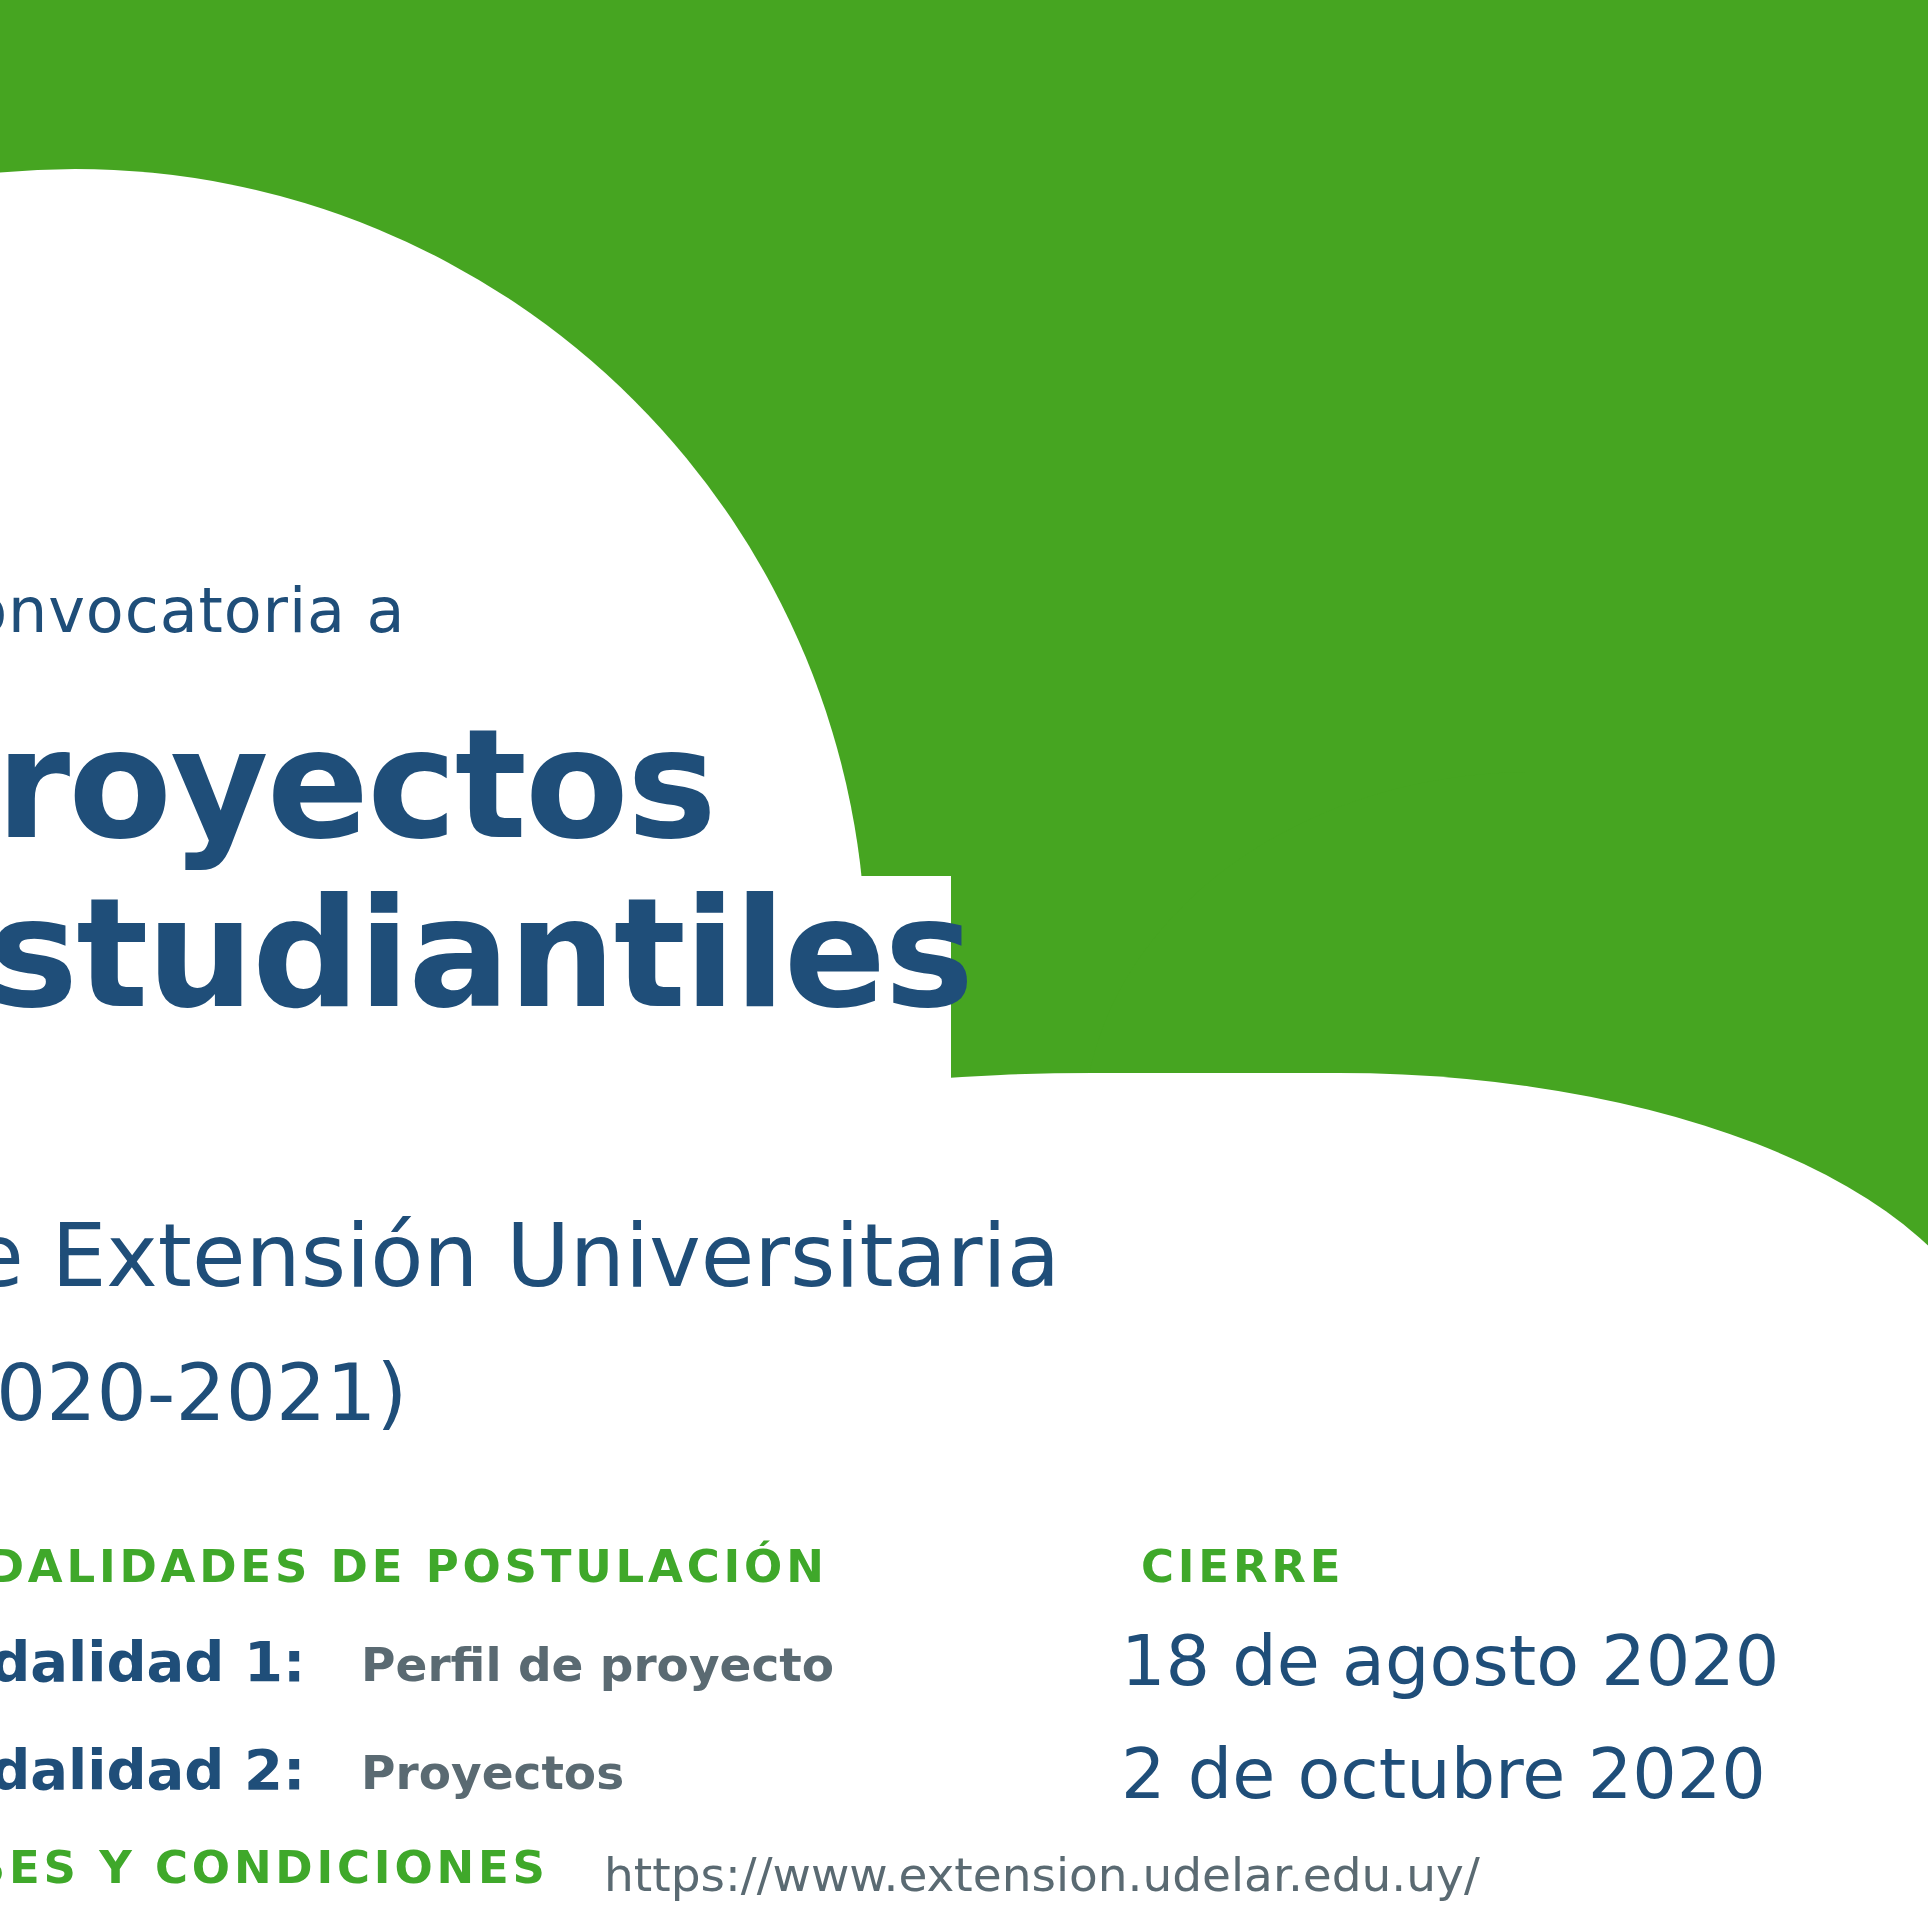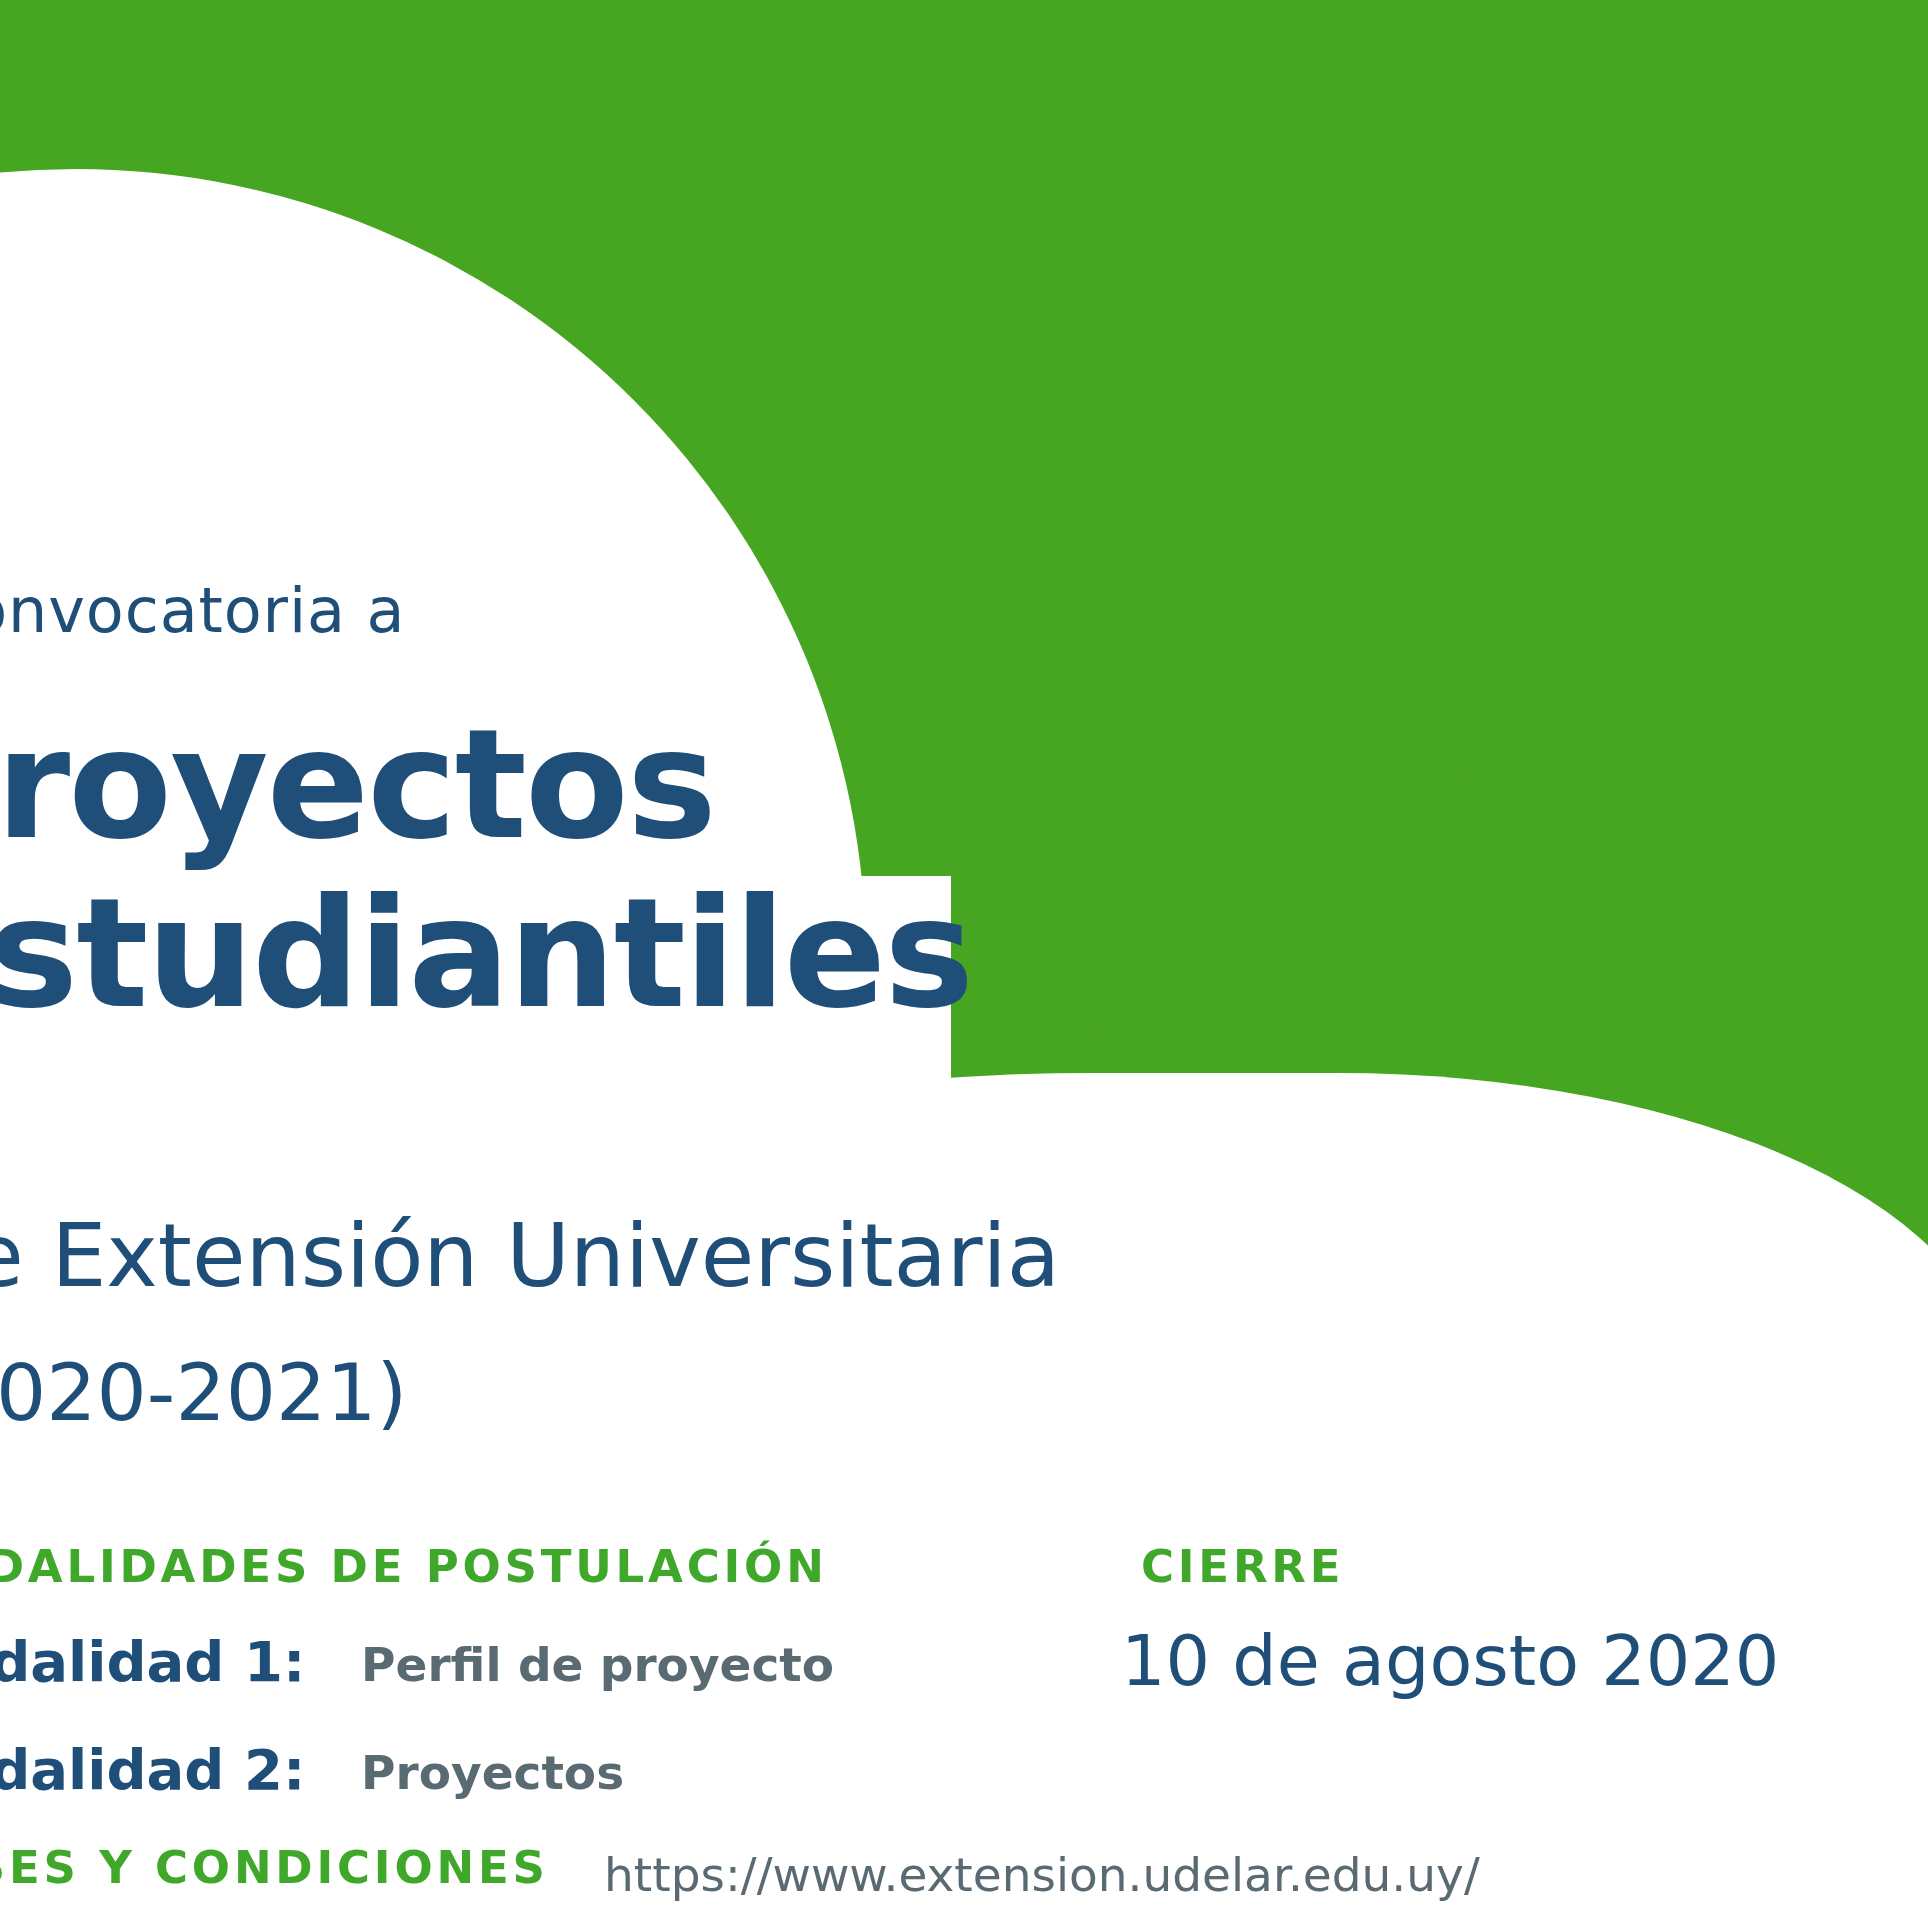--- a/index.html
+++ b/index.html
@@ -212,18 +212,19 @@
 
   <div class="mod-row mod-1">
     <span class="mod-label">Modalidad 1:</span>
     <span class="mod-value">Perfil de proyecto</span>
   </div>
   <div class="mod-row mod-2">
     <span class="mod-label">Modalidad 2:</span>
     <span class="mod-value">Proyectos</span>
   </div>
 
-  <div class="date date-1">10 de agosto 2020</div>
+  <div class="date date-1">18 de agosto 2020</div>
+  <div class="date date-2">2 de octubre 2020</div>
 
   <a class="url" href="#">https://www.extension.udelar.edu.uy/</a>
 
 </div>
 
 
 </body></html>

